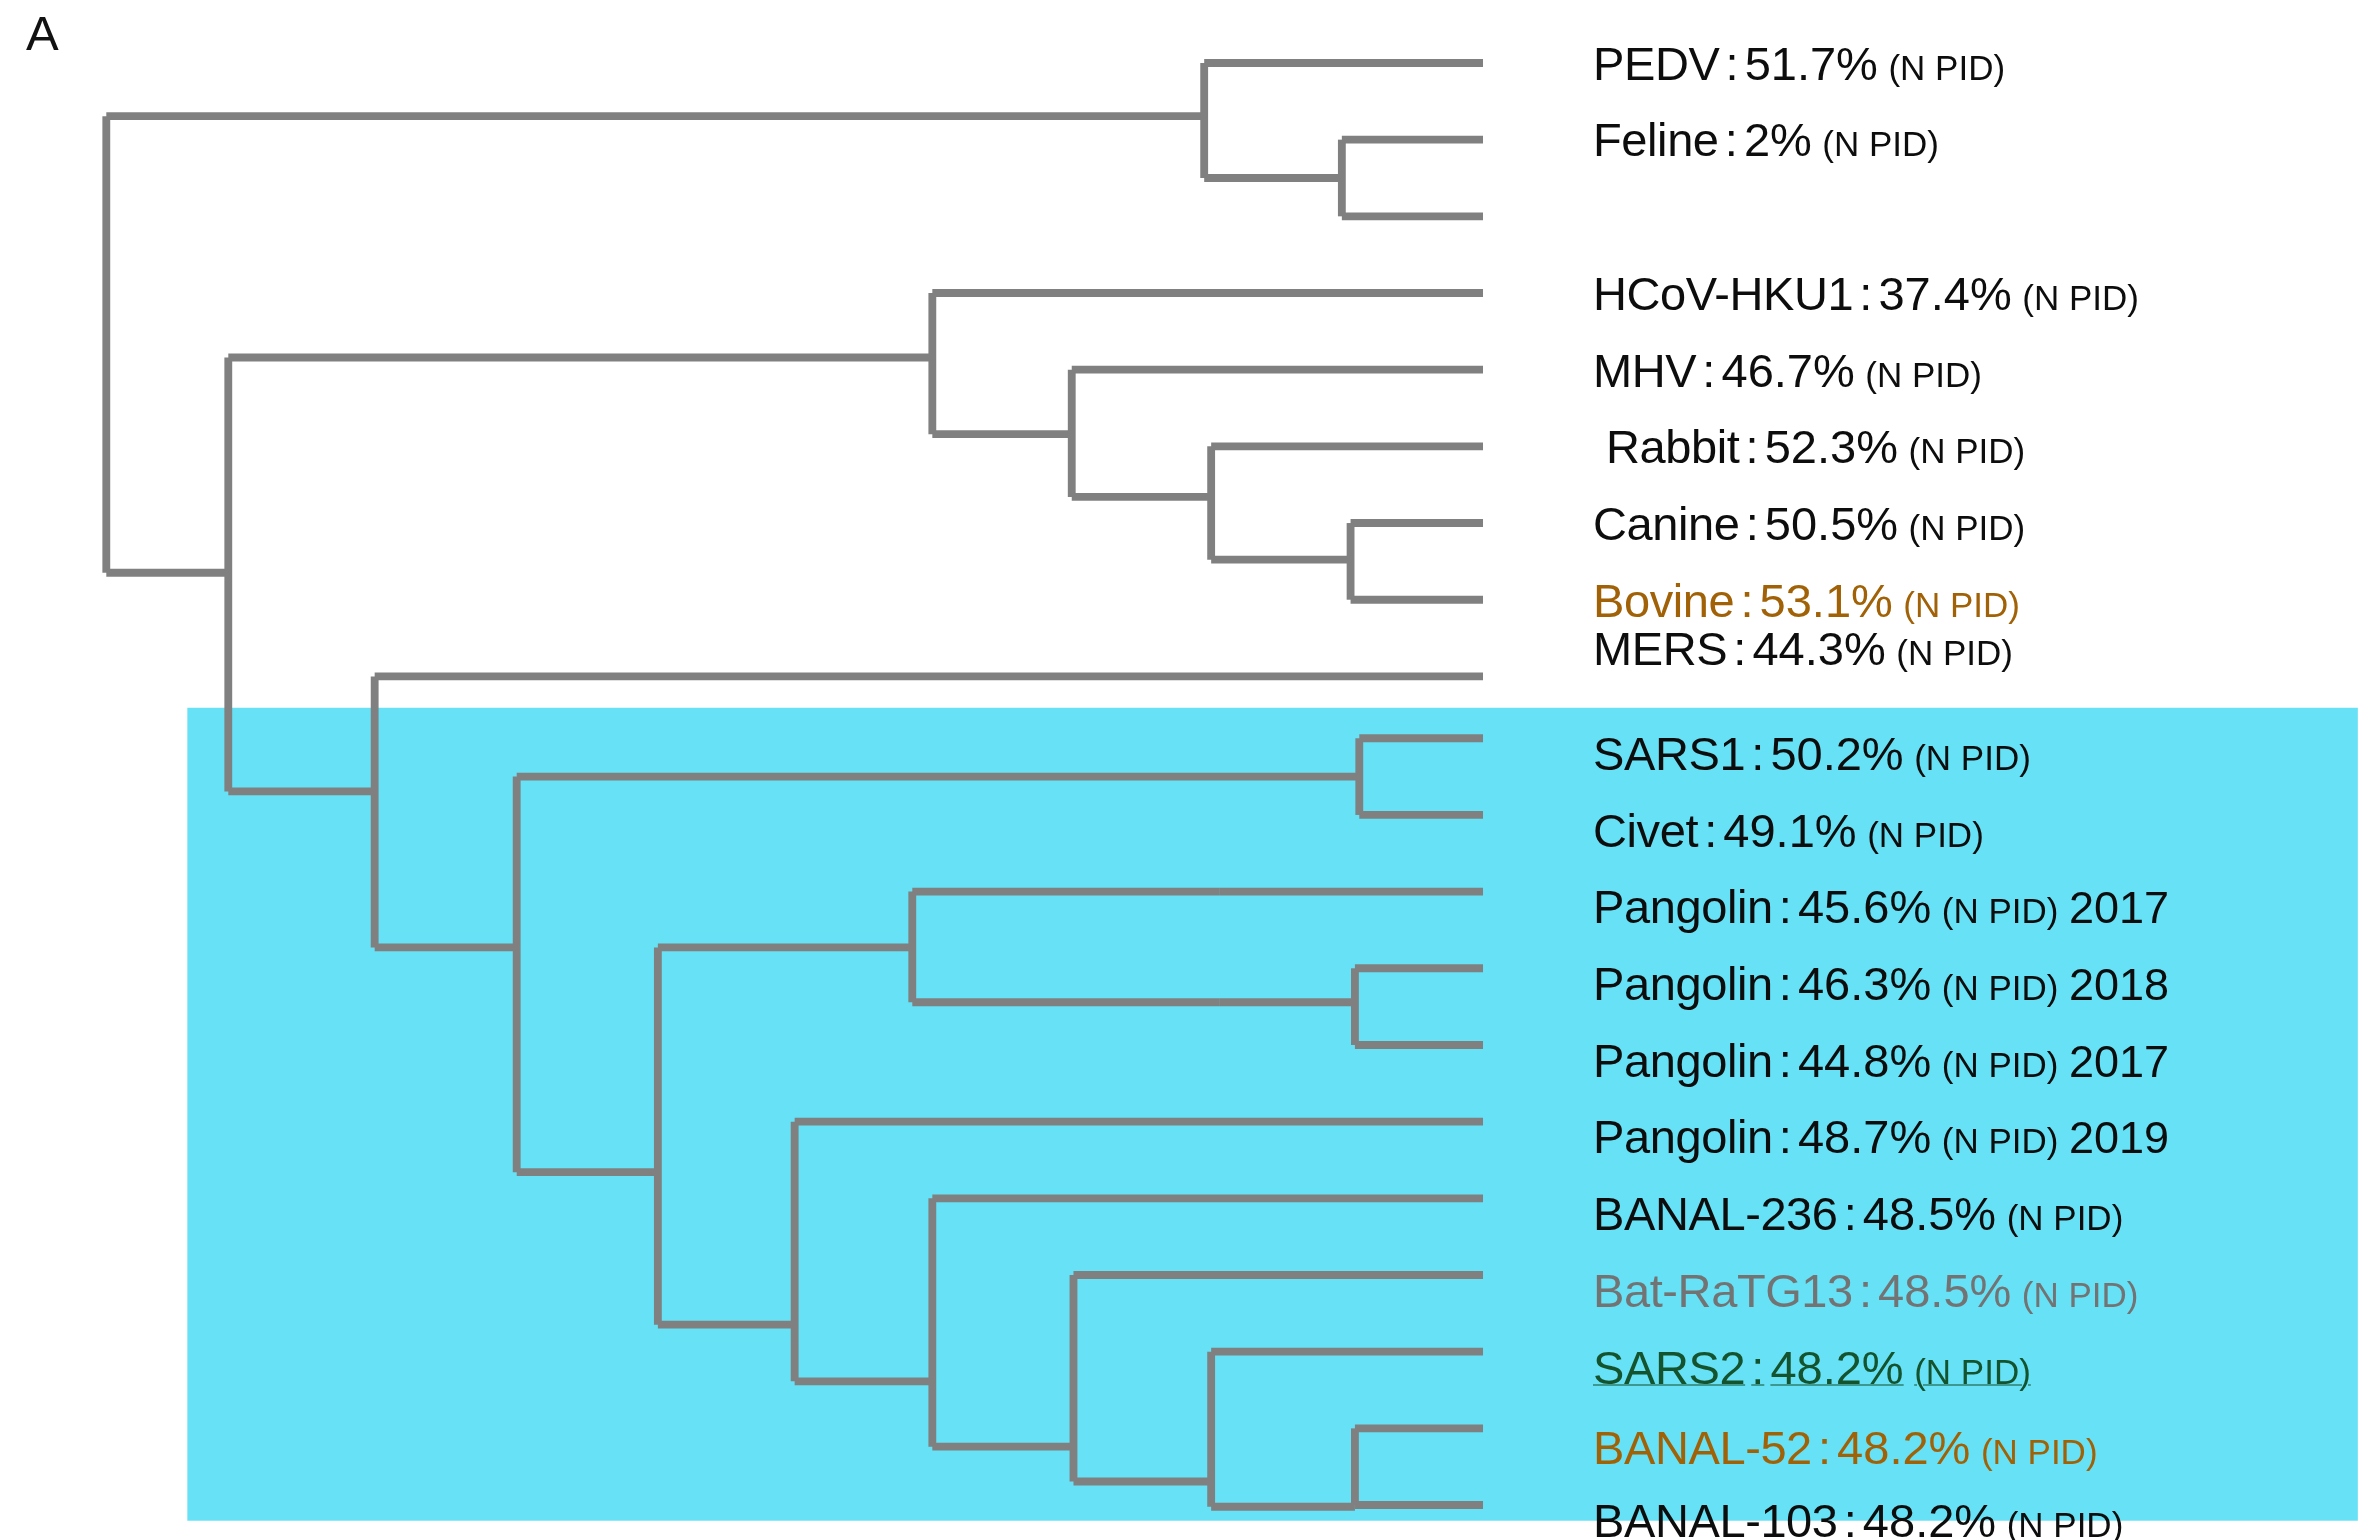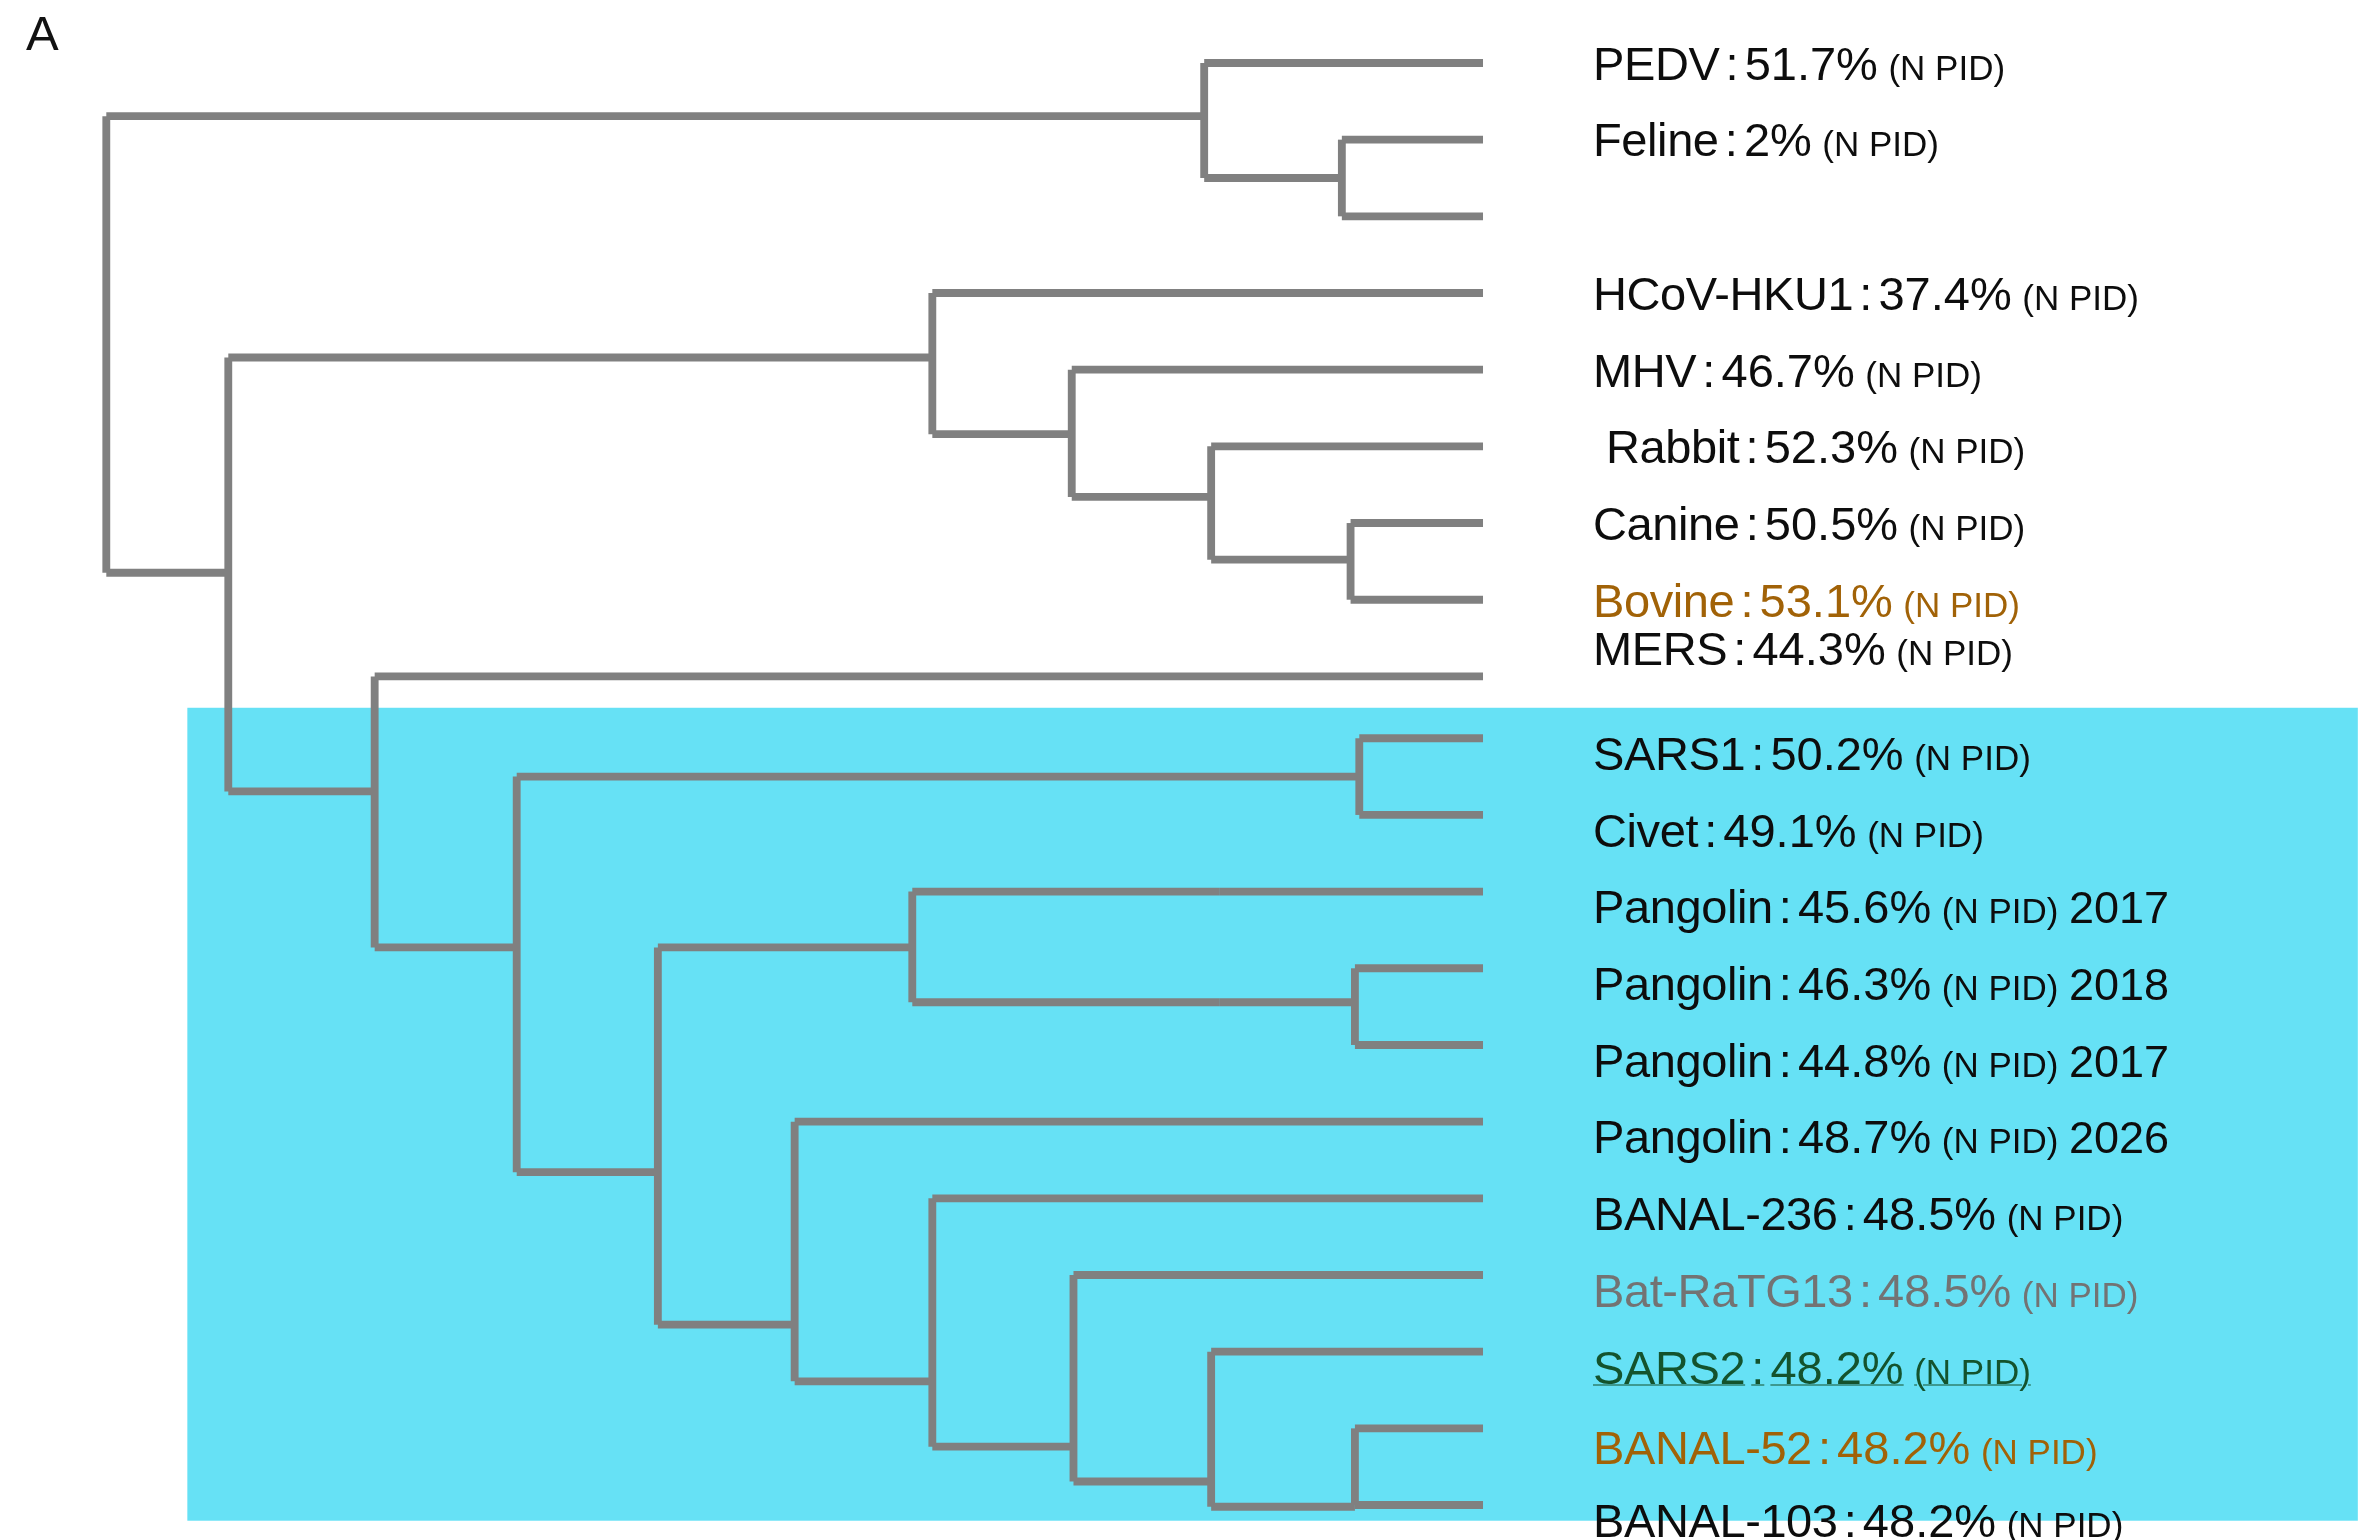--- a/index.html
+++ b/index.html
@@ -159,21 +159,21 @@
       <div class="leaf-label" style="top: 370px; color: rgb(13, 13, 13);"><span class="lbl-name">MHV</span><span class="sp-s"></span><span class="lbl-sep">:</span><span class="sp-s"></span><span class="lbl-pid">46.7%</span><span class="sp"></span><span class="lbl-paren">(N PID)</span></div>
       <div class="leaf-label" style="top: 446px; color: rgb(13, 13, 13); margin-left: 13px;"><span class="lbl-name">Rabbit</span><span class="sp-s"></span><span class="lbl-sep">:</span><span class="sp-s"></span><span class="lbl-pid">52.3%</span><span class="sp"></span><span class="lbl-paren">(N PID)</span></div>
       <div class="leaf-label" style="top: 523px; color: rgb(13, 13, 13);"><span class="lbl-name">Canine</span><span class="sp-s"></span><span class="lbl-sep">:</span><span class="sp-s"></span><span class="lbl-pid">50.5%</span><span class="sp"></span><span class="lbl-paren">(N PID)</span></div>
       <div class="leaf-label" style="top: 600px; color: #a16207;"><span class="lbl-name">Bovine</span><span class="sp-s"></span><span class="lbl-sep">:</span><span class="sp-s"></span><span class="lbl-pid">53.1%</span><span class="sp"></span><span class="lbl-paren">(N PID)</span></div>
       <div class="leaf-label" style="top: 648px; color: rgb(13, 13, 13);"><span class="lbl-name">MERS</span><span class="sp-s"></span><span class="lbl-sep">:</span><span class="sp-s"></span><span class="lbl-pid">44.3%</span><span class="sp"></span><span class="lbl-paren">(N PID)</span></div>
       <div class="leaf-label" style="top: 753px; color: rgb(13, 13, 13);"><span class="lbl-name">SARS1</span><span class="sp-s"></span><span class="lbl-sep">:</span><span class="sp-s"></span><span class="lbl-pid">50.2%</span><span class="sp"></span><span class="lbl-paren">(N PID)</span></div>
       <div class="leaf-label" style="top: 830px; color: rgb(13, 13, 13);"><span class="lbl-name">Civet</span><span class="sp-s"></span><span class="lbl-sep">:</span><span class="sp-s"></span><span class="lbl-pid">49.1%</span><span class="sp"></span><span class="lbl-paren">(N PID)</span></div>
       <div class="leaf-label" style="top: 906px; color: rgb(13, 13, 13);"><span class="lbl-name">Pangolin</span><span class="sp-s"></span><span class="lbl-sep">:</span><span class="sp-s"></span><span class="lbl-pid">45.6%</span><span class="sp"></span><span class="lbl-paren">(N PID)</span><span class="sp"></span><span class="lbl-year">2017</span></div>
       <div class="leaf-label" style="top: 983px; color: rgb(13, 13, 13);"><span class="lbl-name">Pangolin</span><span class="sp-s"></span><span class="lbl-sep">:</span><span class="sp-s"></span><span class="lbl-pid">46.3%</span><span class="sp"></span><span class="lbl-paren">(N PID)</span><span class="sp"></span><span class="lbl-year">2018</span></div>
       <div class="leaf-label" style="top: 1060px; color: rgb(13, 13, 13);"><span class="lbl-name">Pangolin</span><span class="sp-s"></span><span class="lbl-sep">:</span><span class="sp-s"></span><span class="lbl-pid">44.8%</span><span class="sp"></span><span class="lbl-paren">(N PID)</span><span class="sp"></span><span class="lbl-year">2017</span></div>
-      <div class="leaf-label" style="top: 1136px; color: rgb(13, 13, 13);"><span class="lbl-name">Pangolin</span><span class="sp-s"></span><span class="lbl-sep">:</span><span class="sp-s"></span><span class="lbl-pid">48.7%</span><span class="sp"></span><span class="lbl-paren">(N PID)</span><span class="sp"></span><span class="lbl-year">2026</span></div>
+      <div class="leaf-label" style="top: 1136px; color: rgb(13, 13, 13);"><span class="lbl-name">Pangolin</span><span class="sp-s"></span><span class="lbl-sep">:</span><span class="sp-s"></span><span class="lbl-pid">48.7%</span><span class="sp"></span><span class="lbl-paren">(N PID)</span><span class="sp"></span><span class="lbl-year">2019</span></div>
       <div class="leaf-label" style="top: 1213px; color: rgb(13, 13, 13);"><span class="lbl-name">BANAL-236</span><span class="sp-s"></span><span class="lbl-sep">:</span><span class="sp-s"></span><span class="lbl-pid">48.5%</span><span class="sp"></span><span class="lbl-paren">(N PID)</span></div>
       <div class="leaf-label" style="top: 1290px; color: #737373;"><span class="lbl-name">Bat-RaTG13</span><span class="sp-s"></span><span class="lbl-sep">:</span><span class="sp-s"></span><span class="lbl-pid">48.5%</span><span class="sp"></span><span class="lbl-paren">(N PID)</span></div>
       <div class="leaf-label" style="top: 1367px; color: #14532d; text-decoration: underline;"><span class="lbl-name">SARS2</span><span class="sp-s"></span><span class="lbl-sep">:</span><span class="sp-s"></span><span class="lbl-pid">48.2%</span><span class="sp"></span><span class="lbl-paren">(N PID)</span></div>
       <div class="leaf-label" style="top: 1407px; color: #a16207; margin-top: 40px;"><span class="lbl-name">BANAL-52</span><span class="sp-s"></span><span class="lbl-sep">:</span><span class="sp-s"></span><span class="lbl-pid">48.2%</span><span class="sp"></span><span class="lbl-paren">(N PID)</span></div>
       <div class="leaf-label" style="top: 1520px; color: rgb(13, 13, 13);"><span class="lbl-name">BANAL-103</span><span class="sp-s"></span><span class="lbl-sep">:</span><span class="sp-s"></span><span class="lbl-pid">48.2%</span><span class="sp"></span><span class="lbl-paren">(N PID)</span></div>
     </div>
 
 </div>
 
 

